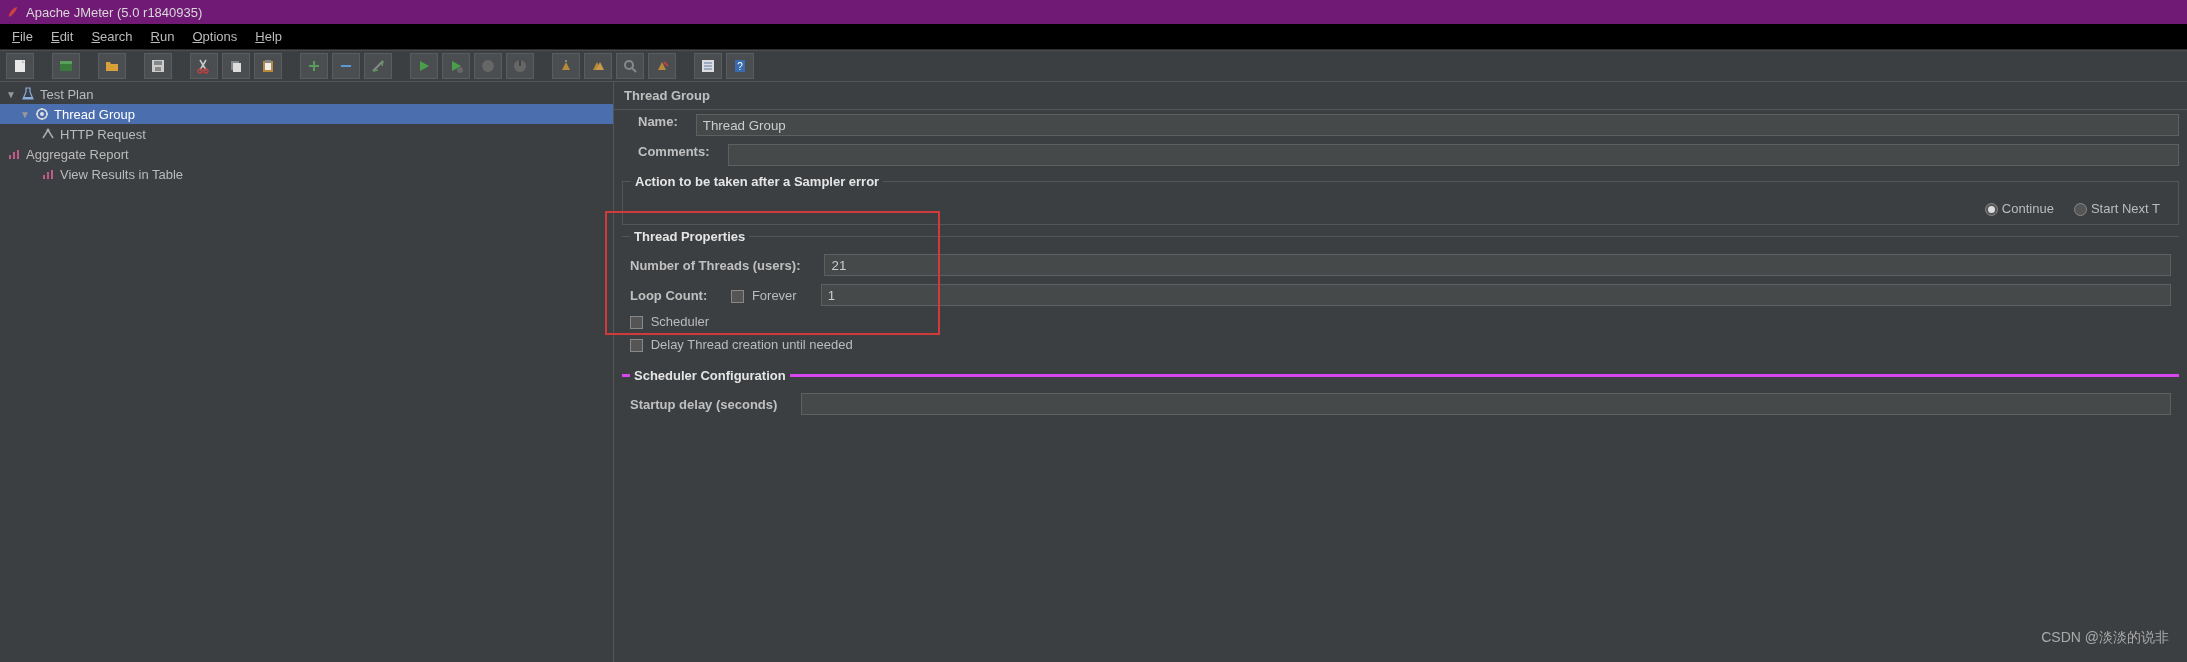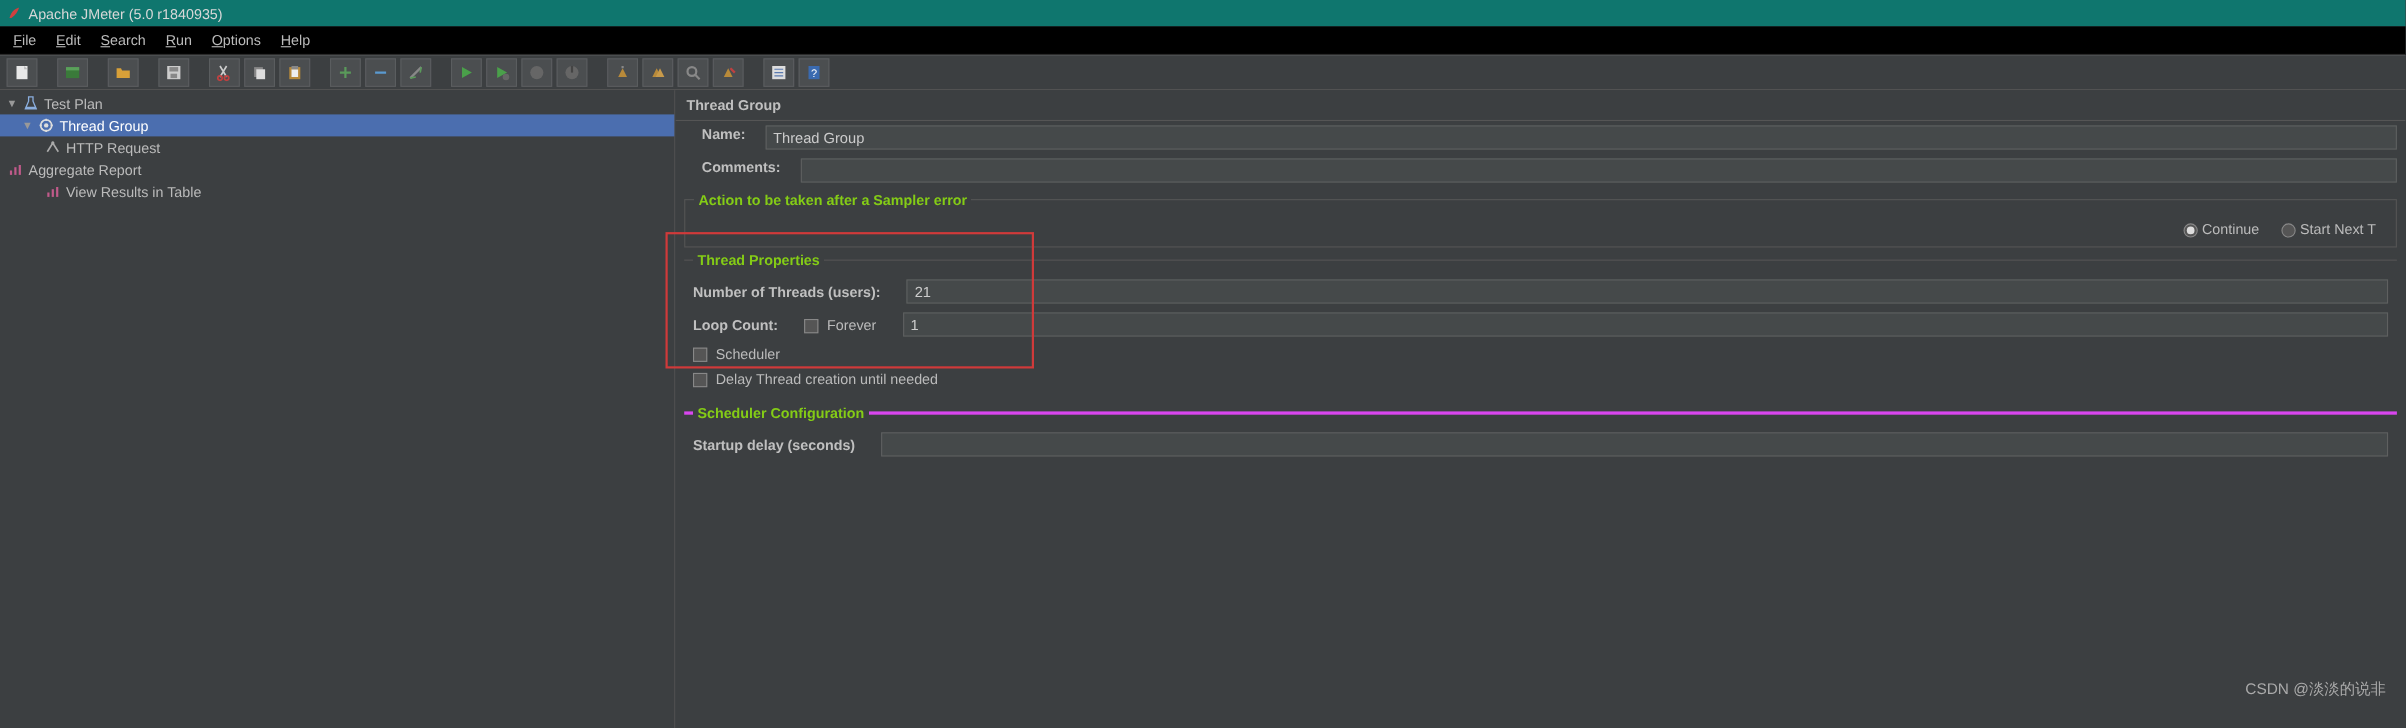--- a/index.html
+++ b/index.html
@@ -8,21 +8,21 @@
     background: #3c3f41;
     color: #bbbbbb;
     font-size: 13px;
     width: 2187px;
     height: 662px;
     overflow: hidden;
     position: relative;
   }
   .titlebar {
     height: 24px;
-    background: #0f766e;
+    background: #701a75;
     display: flex;
     align-items: center;
     padding: 0 6px;
     color: #d8d8d8;
   }
   .titlebar .feather {
     width: 14px; height: 14px;
     margin-right: 6px;
   }
   .menubar {
@@ -109,21 +109,21 @@
     border: 1px solid #5e6060;
     color: #ccc;
     height: 22px;
     padding: 2px 6px;
   }
   fieldset {
     border: 1px solid #555;
     margin: 4px 8px;
     padding: 6px 8px 8px 8px;
   }
-  legend { font-weight: bold; color:#84cc16; padding: 0 4px; }
+  legend { font-weight: bold; color:#e5e5e5; padding: 0 4px; }
   .radio-row {
     display: flex;
     justify-content: flex-end;
     gap: 20px;
     padding: 6px 10px 0 0;
   }
   .radio, .checkbox {
     width: 13px; height:13px;
     border: 1px solid #888;
     background: #555;
@@ -147,21 +147,21 @@
     left: 605px;
     top: 211px;
     width: 335px;
     height: 124px;
     border: 2px solid #d03a3a;
     pointer-events: none;
   }
   .watermark {
     position: absolute;
     right: 18px;
-    bottom: 26px;
+    bottom: 15px;
     color: #aaa;
     font-size: 14px;
   }
   svg { display: block; }
 </style>
 </head>
 <body>
 
 <div class="titlebar">
   <svg class="feather" viewBox="0 0 16 16">

